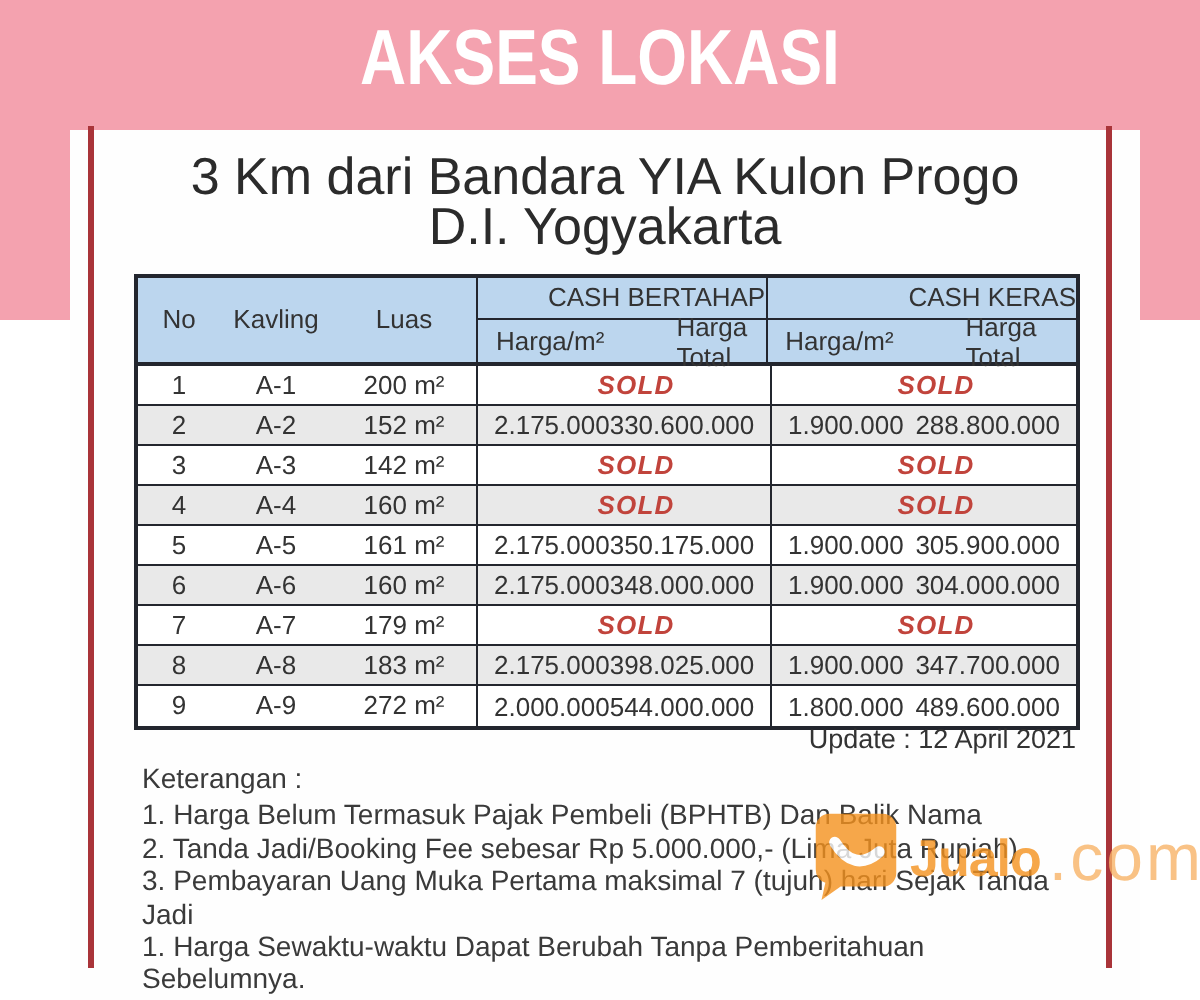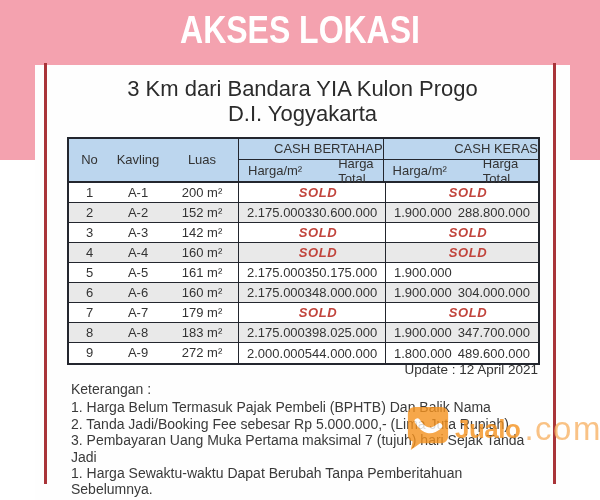--- a/index.html
+++ b/index.html
@@ -14,21 +14,21 @@
   .red-line.left { left:44px; }
   .red-line.right { left:553px; }
 
   .main-title {
     position:absolute; top:8px; left:0; width:600px; text-align:center;
     color:#ffffff; font-size:39px; font-weight:bold; line-height:44px;
     transform:scaleX(.82); transform-origin:50% 50%; letter-spacing:0;
   }
   .subtitle {
     position:absolute; top:76px; left:35px; width:535px; text-align:center;
-    font-size:22px; line-height:25px; color:#2b2b2b;
+    font-size:26px; line-height:25px; color:#2b2b2b;
   }
 
   .price-table {
     position:absolute; left:67px; top:137px; width:473px; box-sizing:border-box;
     border:2px solid #23262E; background:#ffffff; font-size:13px; color:#333333;
   }
   .thead { display:flex; background:#BCD6EE; border-bottom:2px solid #23262E; }
   .lhead { width:169px; height:41px; display:flex; align-items:center; }
   .lhead .hc { text-align:center; }
   .hc.w-no { width:41px; } .hc.w-kav { width:56px; } .hc.w-luas { width:72px; }
@@ -154,20 +154,21 @@
       <div class="tr">
     <div class="td no">5</div>
     <div class="td kav">A-5</div>
     <div class="td luas">161 m²</div>
     <div class="td group bertahap">
           <span>2.175.000</span>
           <span>350.175.000</span>
         </div>
     <div class="td group keras">
           <span>1.900.000</span>
+          <span>305.900.000</span>
         </div>
   </div>
       <div class="tr stripe">
     <div class="td no">6</div>
     <div class="td kav">A-6</div>
     <div class="td luas">160 m²</div>
     <div class="td group bertahap">
           <span>2.175.000</span>
           <span>348.000.000</span>
         </div>

